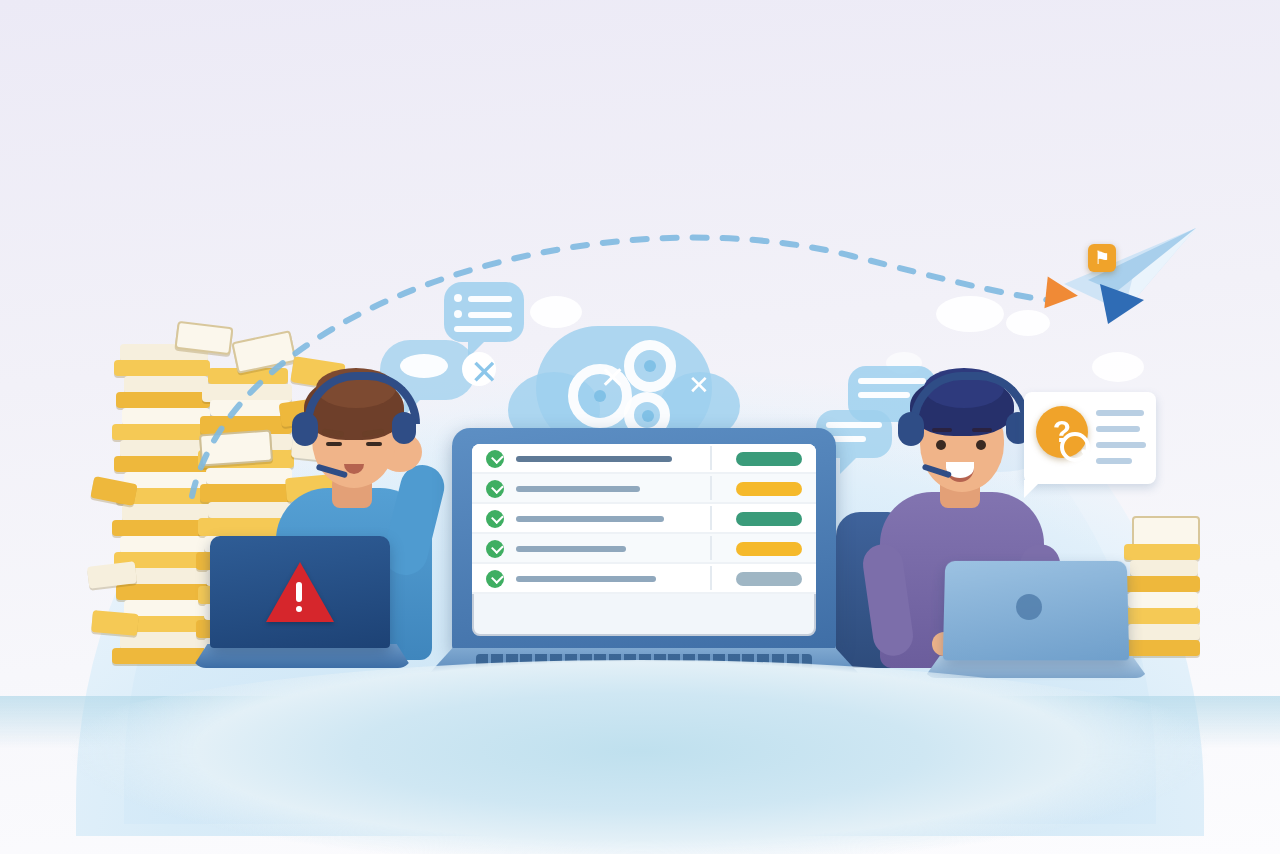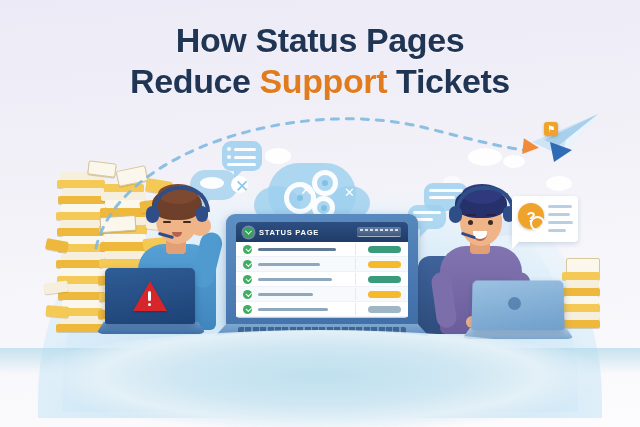--- a/index.html
+++ b/index.html
@@ -341,27 +341,20 @@
   <svg style="position:absolute;left:528px;top:112px;width:72px;height:60px;" viewBox="0 0 72 60">
     <polygon points="4,30 70,2 34,44" fill="#cfe4f6"></polygon>
     <polygon points="70,2 34,44 40,20" fill="#eaf4fc"></polygon>
     <polygon points="70,2 30,34 16,28" fill="#a8cfec"></polygon>
     <polygon points="22,30 44,38 26,50" fill="#2f6cb5"></polygon>
   </svg>
   <div class="qbadge" style="left:544px;top:122px;width:14px;height:14px;font-size:9px;border-radius:3px;">⚑</div>
 
   <div class="lap-lid"></div>
   <div class="lap-screen">
-    <div class="sp-head">
-      <div class="sp-dot">
-          <i></i>
-        </div>
-      <div class="sp-title">STATUS PAGE</div>
-      <div class="sp-blur"></div>
-    </div>
     <div class="sp-rows">
 
       <div class="sp-row">
         <div class="sp-chk">
             <i></i>
           </div>
         <div class="sp-txt" style="width:78px;background:#5f7a96"></div>
         <div class="sp-sep"></div>
         <div class="sp-pill" style="background:#3a9b7a"></div>
       </div>
@@ -404,20 +397,14 @@
 
     </div>
   </div>
   <div class="lap-base"></div>
   <div class="lap-keys"></div>
   <div class="lap-pad"></div>
 
   <div class="table-line"></div>
   <div class="table-ell"></div>
 
-  <div class="title">
-    <span>How Status Pages</span>
-    <span class="t-l2">
-      <span>Reduce </span><span class="hl">Support</span><span> Tickets</span>
-    </span>
-  </div>
 
 </div>
 
 </body></html>

